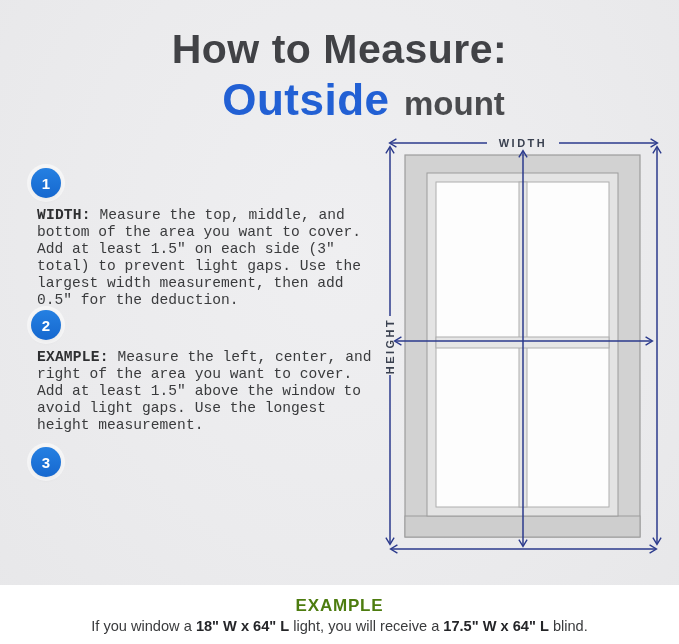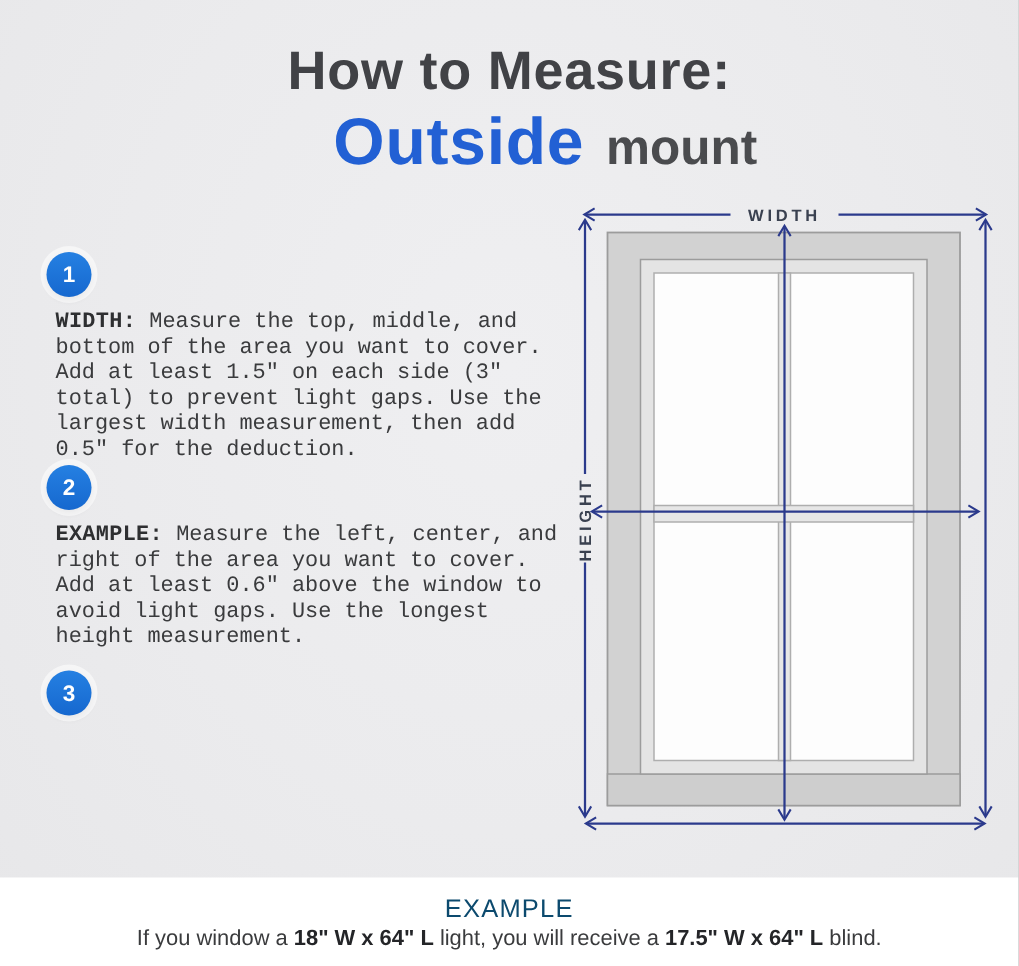--- a/index.html
+++ b/index.html
@@ -11,21 +11,21 @@
     margin: 0 auto;
     overflow: hidden;
     background: radial-gradient(ellipse at 50% 38%, #efeff1 0%, #ebebed 55%, #e7e7e9 100%);
     font-family: "Liberation Sans", "DejaVu Sans", sans-serif;
     color: #3a3b3d;
   }
 
   
   .header { position: absolute; top: 26px; left: 0; width: 100%; text-align: center; }
   .title-line1 {
-    font-size: 36px; font-weight: 700; color: #414246; letter-spacing: 0.5px;
+    font-size: 41px; font-weight: 700; color: #414246; letter-spacing: 0.5px;
   }
   .title-line2 { margin-top: 2px; padding-left: 48px; }
   .title-highlight {
     font-size: 44px; font-weight: 700; color: #2260d4; letter-spacing: 0.5px;
     vertical-align: baseline;
   }
   .title-suffix {
     font-size: 33px; font-weight: 700; color: #4a4b4e; margin-left: 10px;
     vertical-align: baseline;
   }
@@ -56,21 +56,21 @@
     font-size: 11px; font-weight: 700; letter-spacing: 2.5px; fill: #3a4150;
   }
 
   
   .footer {
     position: absolute; left: 0; top: 585px; width: 100%; height: 59px;
     background: #ffffff; text-align: center;
   }
   .example-heading {
     padding-top: 11px;
-    font-size: 17px; font-weight: 400; color: #0c4a6e; letter-spacing: 0.8px;
+    font-size: 17px; font-weight: 700; color: #4d7c0f; letter-spacing: 0.8px;
   }
   .example-line { margin-top: 2px; font-size: 14.6px; color: #3a3b3d; }
   .example-line b { color: #242528; font-weight: 700; }
 </style>
 </head>
 <body>
 
 <div class="canvas">
 
   <div class="header">
@@ -85,21 +85,21 @@
     <div class="badge">
       <span>1</span>
     </div>
     <p class="step-text"><b>WIDTH:</b> <span>Measure the top, middle, and bottom of the area you want to cover. Add at least 1.5" on each side (3" total) to prevent light gaps. Use the largest width measurement, then add 0.5" for the deduction.</span></p>
   </div>
 
   <div class="step step-2">
     <div class="badge">
       <span>2</span>
     </div>
-    <p class="step-text"><b>EXAMPLE:</b> <span>Measure the left, center, and right of the area you want to cover. Add at least 0.6" above the window to avoid light gaps. Use the longest height measurement.</span></p>
+    <p class="step-text"><b>EXAMPLE:</b> <span>Measure the left, center, and right of the area you want to cover. Add at least 1.5" above the window to avoid light gaps. Use the longest height measurement.</span></p>
   </div>
 
   <div class="step step-3">
     <div class="badge">
       <span>3</span>
     </div>
   </div>
 
   <svg class="diagram" width="290" height="430" viewBox="0 0 290 430">
     <defs>

